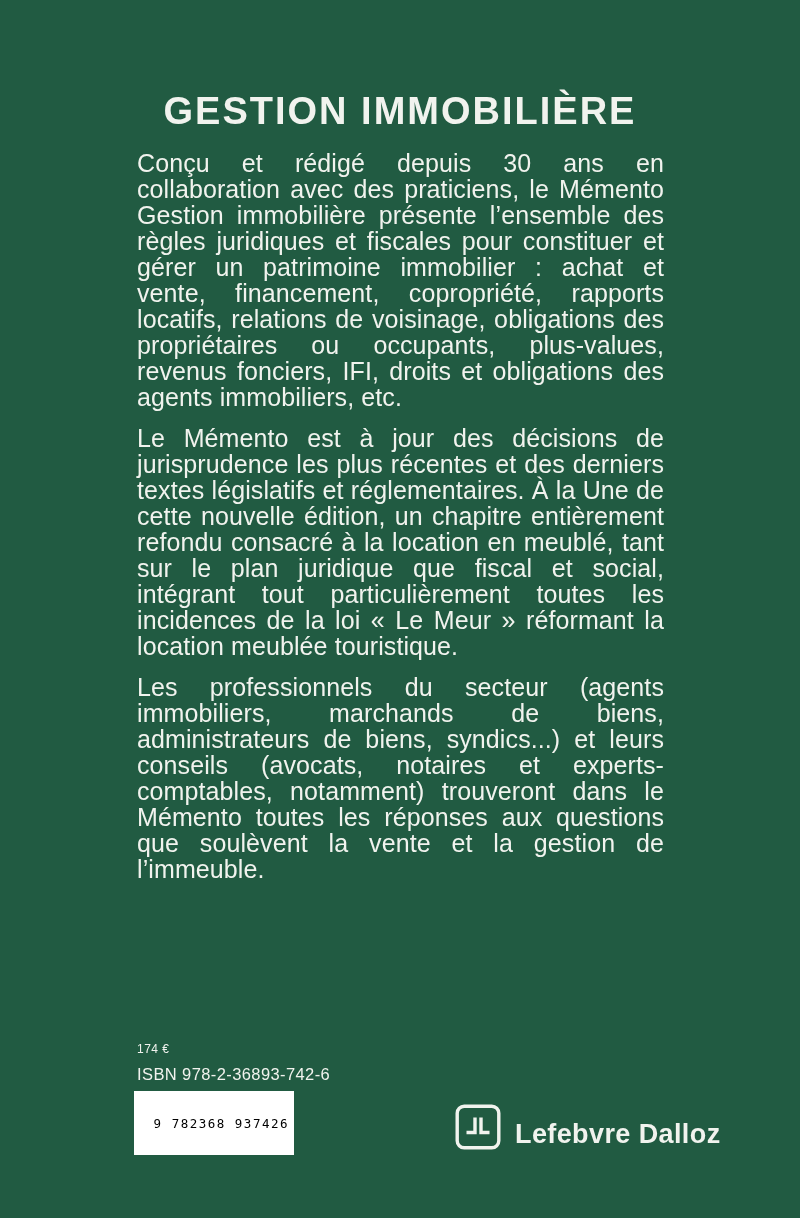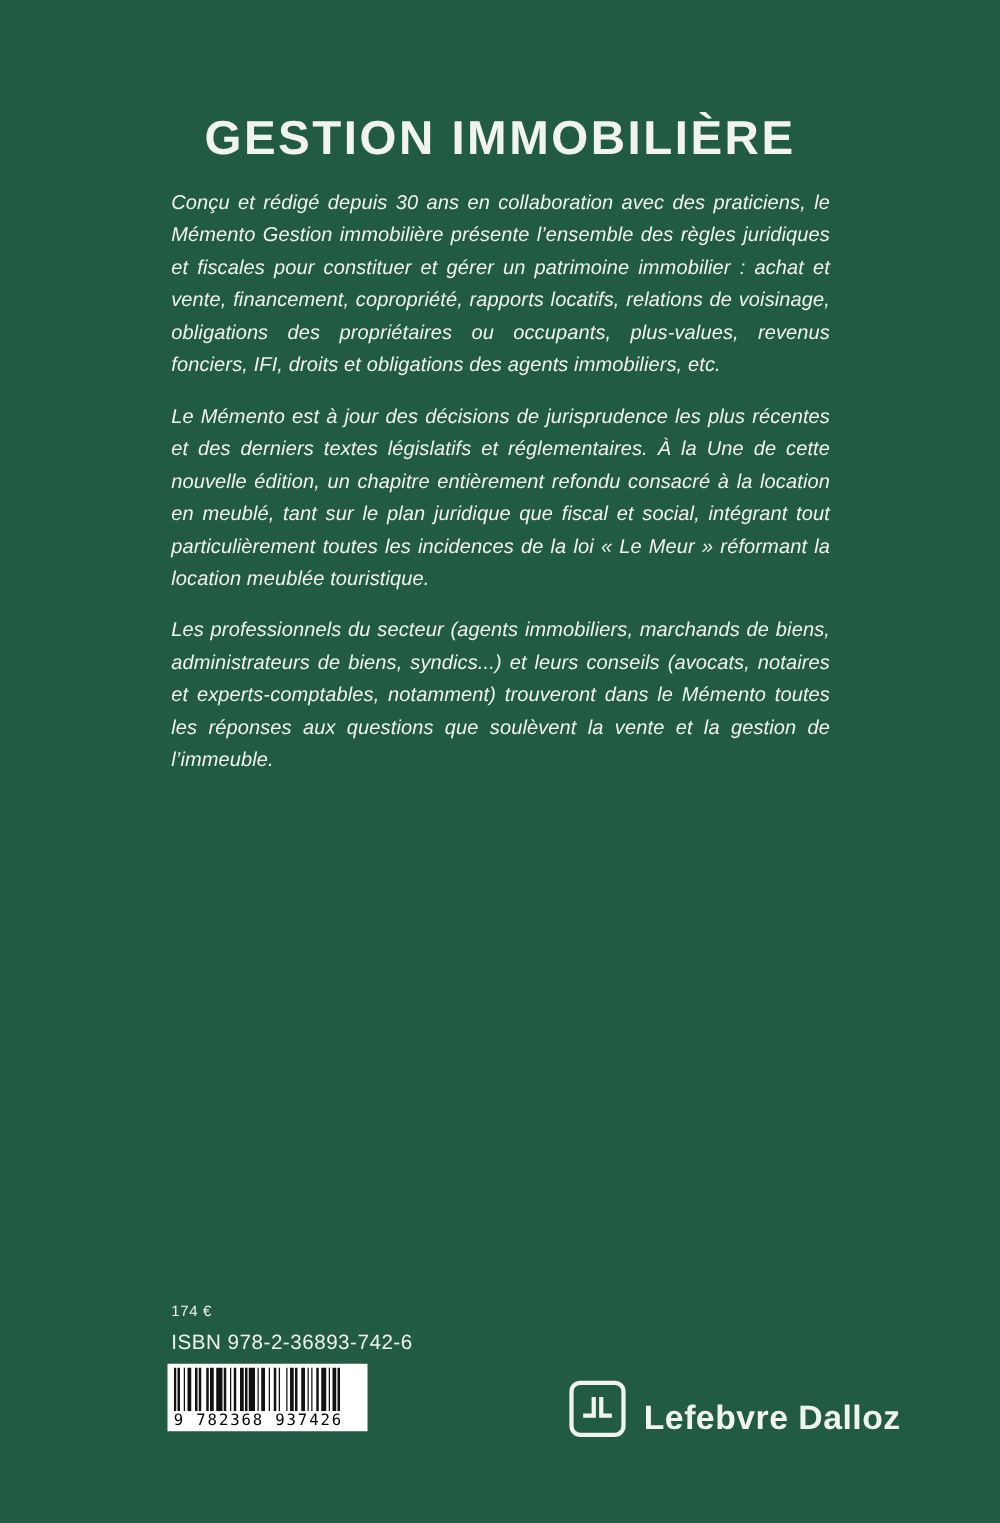--- a/index.html
+++ b/index.html
@@ -29,49 +29,49 @@
     color:var(--ink);
   }
   .body-copy{
     position:absolute;
     top:150px;
     left:137px;
     width:527px;
   }
   .para{
     margin:0 0 15px 0;
-    font-size:16px;
+    font-size:25px;
     line-height:26px;
     text-align:justify;
     letter-spacing:0.1px;
     font-weight:400;
     color:var(--ink);
-    font-style:italic;
   }
   .price{
     position:absolute;
     left:137px;top:1042px;
     font-size:12px;
     letter-spacing:0.5px;
   }
   .isbn{
     position:absolute;
     left:137px;top:1065px;
     font-size:16.5px;
     letter-spacing:0.4px;
   }
   .barcode{
     position:absolute;
     left:134px;top:1091px;
-    width:160px;height:54px;
+    width:160px;height:64px;
     background:var(--barcode-bg);
     box-sizing:border-box;
     padding:3px 5px 2px 5px;
     display:flex;
-    flex-direction:column;
+    flex-direction:row;
+    align-items:center;
   }
   .barcode-bars{
     flex:1 1 auto;
     display:flex;
     align-items:stretch;
     overflow:hidden;
   }
   .barcode-bars .bar{background:var(--bars);}
   .barcode-bars .gap{background:transparent;}
   .barcode-number{

